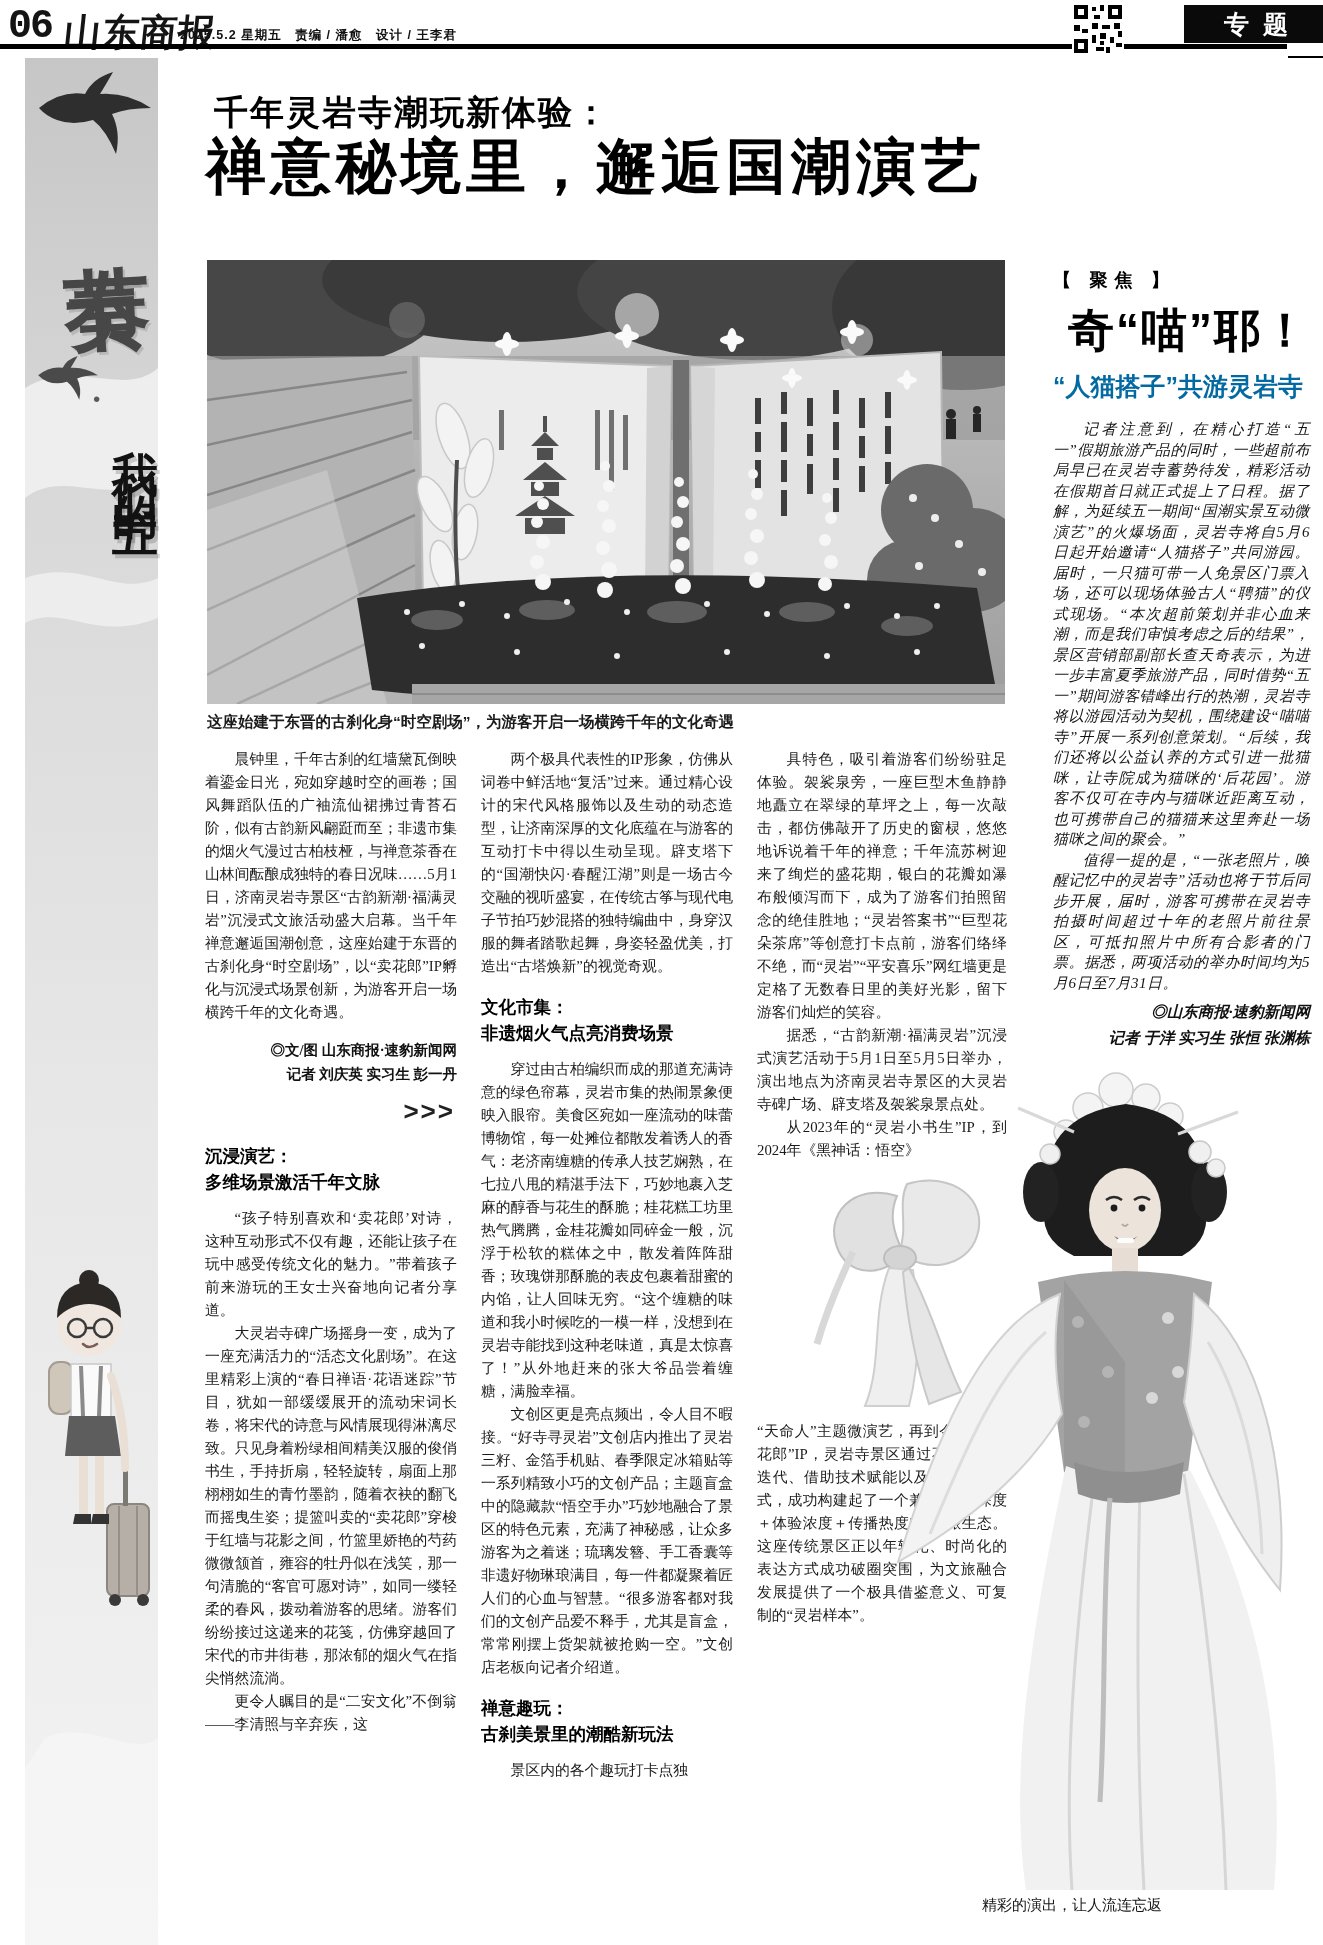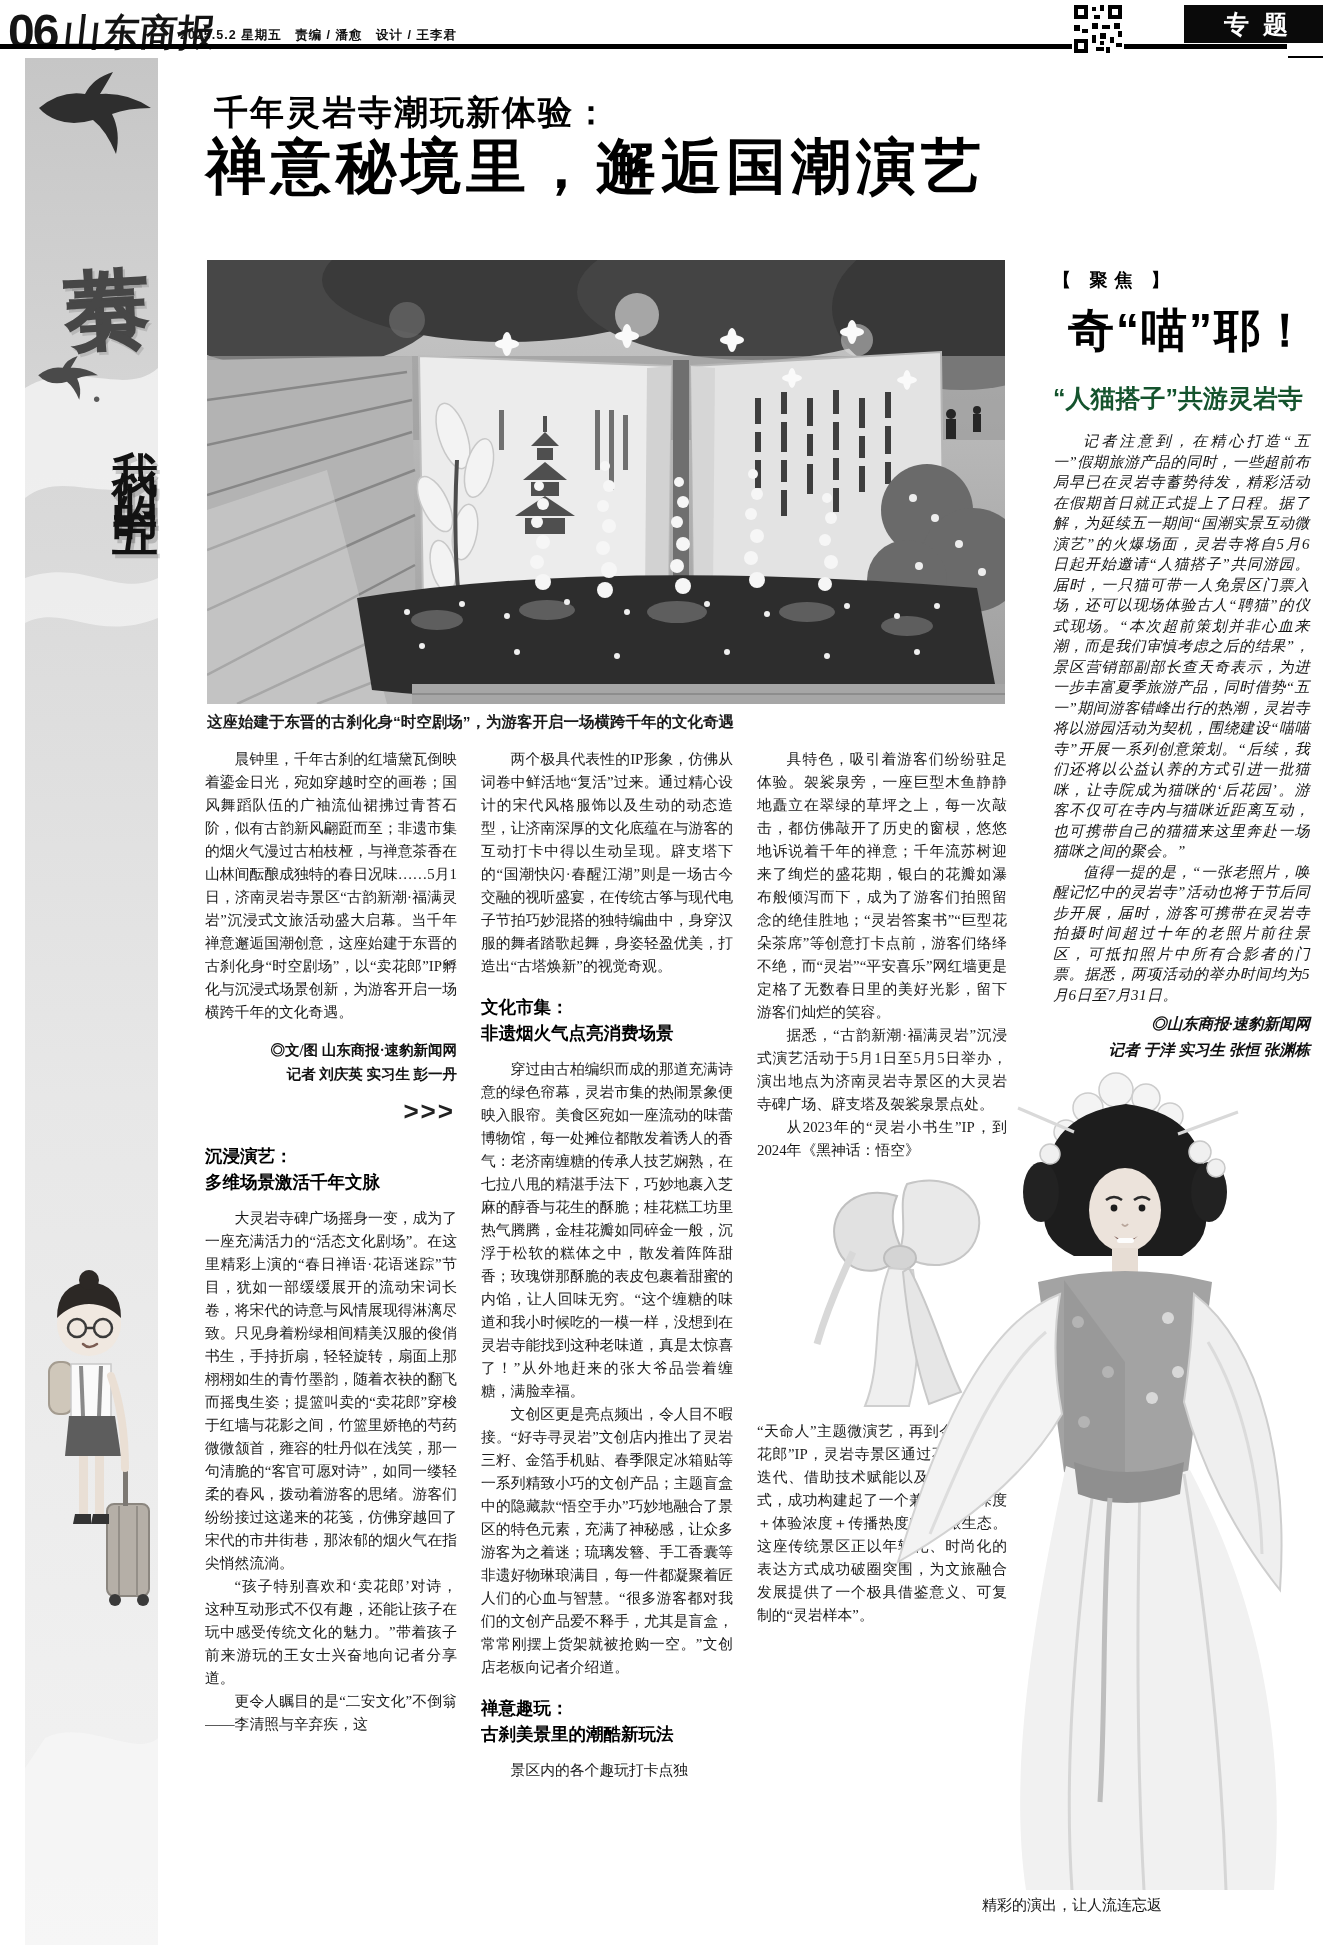--- a/index.html
+++ b/index.html
@@ -5,22 +5,22 @@
   * { margin:0; padding:0; box-sizing:border-box; }
   html,body { background:#e9e9e9; }
   .page {
     position:relative; width:1323px; height:1945px; background:#ffffff;
     overflow:hidden; font-family:"Liberation Serif", serif; color:#141414;
     margin:0 auto;
   }
   .abs { position:absolute; }
 
   
-  .page-num { left:8px; top:4px; font-family:Liberation Sans, sans-serif;
-    font-size:48px; font-weight:900; letter-spacing:-2px; }
+  .page-num { left:8px; top:4px; font-family:Liberation Mono, monospace;
+    font-size:40px; font-weight:900; letter-spacing:-2px; }
   .paper-name { left:64px; top:8px; font-family:"Liberation Sans",sans-serif;
     font-size:37px; font-weight:900; letter-spacing:1px; transform:skewX(-6deg); }
   .dateline { left:180px; top:27px; font-family:"Liberation Sans",sans-serif;
     font-size:12.5px; font-weight:700; color:#111; letter-spacing:1px; }
   .head-rule { left:0; top:44px; width:1287px; height:5px; background:#000; }
   .head-rule-thin { left:1288px; top:56px; width:35px; height:2px; background:#000; }
   .qr { left:1072px; top:3px; width:52px; height:52px; }
   .section-box { left:1184px; top:5px; width:144px; height:38px; background:#0a0a0a;
     color:#fff; display:flex; align-items:center; justify-content:center;
     font-family:"Liberation Serif",serif; font-weight:700; font-size:25px;
@@ -69,21 +69,21 @@
   .subhead { font-family:"Liberation Sans",sans-serif; font-size:17.5px; font-weight:900;
     line-height:26px; color:#000; margin:16px 0 12px 0; }
 
   
   .focus { left:1053px; top:268px; width:257px; }
   .focus-label { font-family:"Liberation Serif",serif; font-size:18px; font-weight:700;
     letter-spacing:7px; color:#000; }
   .focus-title { font-family:"Liberation Sans",sans-serif; font-size:46px; font-weight:900;
     letter-spacing:2px; color:#000; margin-top:8px;text-align:right; }
   .focus-sub { font-family:"Liberation Sans",sans-serif; font-size:25px; font-weight:700;
-    color:#14532d; margin-top:20px; }
+    color:#0369a1; margin-top:8px; }
   .focus-body { margin-top:16px; font-style:italic; font-size:15px; line-height:20.5px;
     letter-spacing:.5px; text-align:justify; text-indent:2em; color:#131313; }
   .focus-credit { font-style:italic; font-size:15.5px; font-weight:700; text-align:right;
     line-height:26px; color:#111; }
   .focus-credit.first { margin-top:6px; }
 </style>
 </head>
 <body>
 
 <div class="page">
@@ -384,22 +384,22 @@
 
   <div class="col" id="col1">
     <p class="body-p">晨钟里，千年古刹的红墙黛瓦倒映着鎏金日光，宛如穿越时空的画卷；国风舞蹈队伍的广袖流仙裙拂过青苔石阶，似有古韵新风翩跹而至；非遗市集的烟火气漫过古柏枝桠，与禅意茶香在山林间酝酿成独特的春日况味……5月1日，济南灵岩寺景区“古韵新潮·福满灵岩”沉浸式文旅活动盛大启幕。当千年禅意邂逅国潮创意，这座始建于东晋的古刹化身“时空剧场”，以“卖花郎”IP孵化与沉浸式场景创新，为游客开启一场横跨千年的文化奇遇。</p>
     <p class="byline first">◎文/图 山东商报·速豹新闻网</p>
     <p class="byline">记者 刘庆英 实习生 彭一丹</p>
     <p class="marker">&gt;&gt;&gt;</p>
     <div class="subhead">
       <span style="display:block">沉浸演艺：</span>
       <span style="display:block">多维场景激活千年文脉</span>
     </div>
+    <p class="body-p">“孩子特别喜欢和‘卖花郎’对诗，这种互动形式不仅有趣，还能让孩子在玩中感受传统文化的魅力。”带着孩子前来游玩的王女士兴奋地向记者分享道。</p>
     <p class="body-p">大灵岩寺碑广场摇身一变，成为了一座充满活力的“活态文化剧场”。在这里精彩上演的“春日禅语·花语迷踪”节目，犹如一部缓缓展开的流动宋词长卷，将宋代的诗意与风情展现得淋漓尽致。只见身着粉绿相间精美汉服的俊俏书生，手持折扇，轻轻旋转，扇面上那栩栩如生的青竹墨韵，随着衣袂的翻飞而摇曳生姿；提篮叫卖的“卖花郎”穿梭于红墙与花影之间，竹篮里娇艳的芍药微微颔首，雍容的牡丹似在浅笑，那一句清脆的“客官可愿对诗”，如同一缕轻柔的春风，拨动着游客的思绪。游客们纷纷接过这递来的花笺，仿佛穿越回了宋代的市井街巷，那浓郁的烟火气在指尖悄然流淌。</p>
-    <p class="body-p">“孩子特别喜欢和‘卖花郎’对诗，这种互动形式不仅有趣，还能让孩子在玩中感受传统文化的魅力。”带着孩子前来游玩的王女士兴奋地向记者分享道。</p>
     <p class="body-p">更令人瞩目的是“二安文化”不倒翁——李清照与辛弃疾，这</p>
   </div>
 
   <div class="col" id="col2">
     <p class="body-p">两个极具代表性的IP形象，仿佛从词卷中鲜活地“复活”过来。通过精心设计的宋代风格服饰以及生动的动态造型，让济南深厚的文化底蕴在与游客的互动打卡中得以生动呈现。辟支塔下的“国潮快闪·春醒江湖”则是一场古今交融的视听盛宴，在传统古筝与现代电子节拍巧妙混搭的独特编曲中，身穿汉服的舞者踏歌起舞，身姿轻盈优美，打造出“古塔焕新”的视觉奇观。</p>
     <div class="subhead">
       <span style="display:block">文化市集：</span>
       <span style="display:block">非遗烟火气点亮消费场景</span>
     </div>
     <p class="body-p">穿过由古柏编织而成的那道充满诗意的绿色帘幕，灵岩市集的热闹景象便映入眼帘。美食区宛如一座流动的味蕾博物馆，每一处摊位都散发着诱人的香气：老济南缠糖的传承人技艺娴熟，在七拉八甩的精湛手法下，巧妙地裹入芝麻的醇香与花生的酥脆；桂花糕工坊里热气腾腾，金桂花瓣如同碎金一般，沉浮于松软的糕体之中，散发着阵阵甜香；玫瑰饼那酥脆的表皮包裹着甜蜜的内馅，让人回味无穷。“这个缠糖的味道和我小时候吃的一模一样，没想到在灵岩寺能找到这种老味道，真是太惊喜了！”从外地赶来的张大爷品尝着缠糖，满脸幸福。</p>

